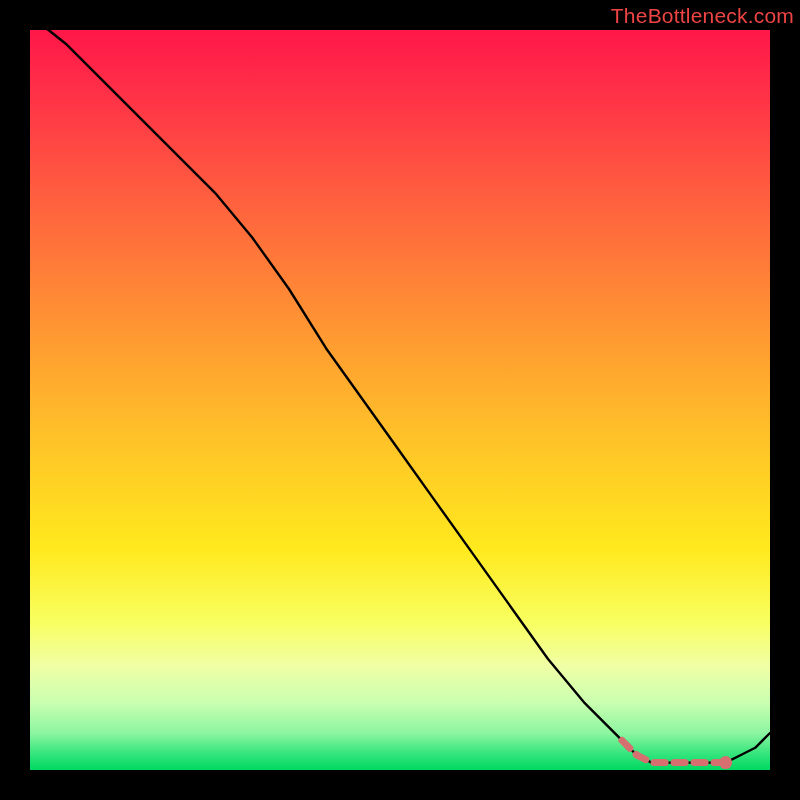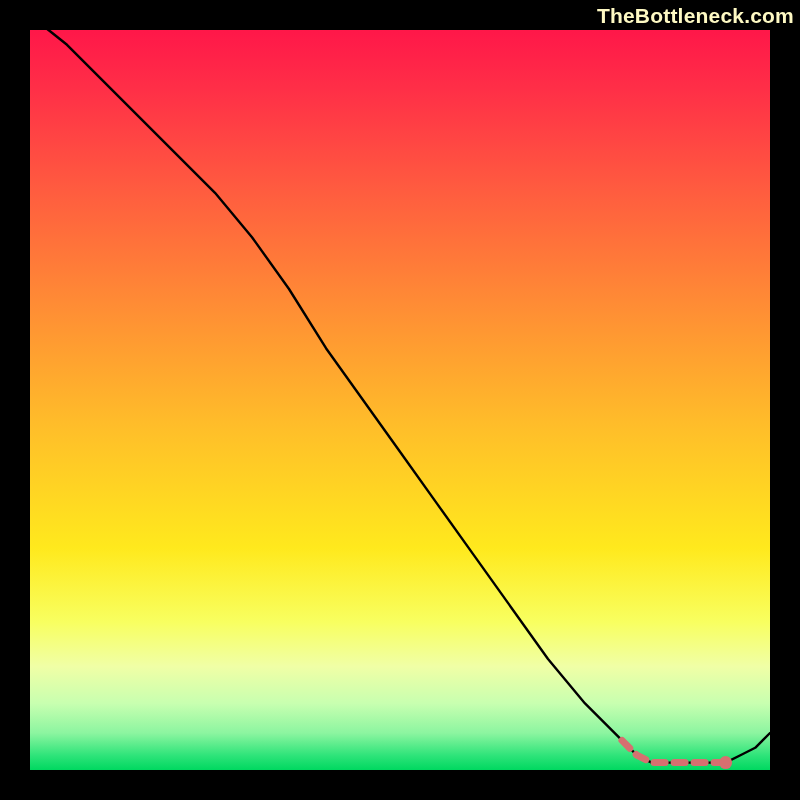--- a/index.html
+++ b/index.html
@@ -45,23 +45,23 @@
     left: 30px;
     top: 30px;
     width: 740px;
     height: 740px;
     overflow: visible;
   }
   .watermark {
     position: absolute;
     top: 4px;
     right: 6px;
-    color: #fef9c3;
+    color: #ef4444;
     font-size: 21px;
-    font-weight: 700;
+    font-weight: 400;
     letter-spacing: 0.2px;
     user-select: none;
   }
 </style>
 </head>
 <body>
 
 <div class="stage">
 
   <div class="plot-area"></div>

